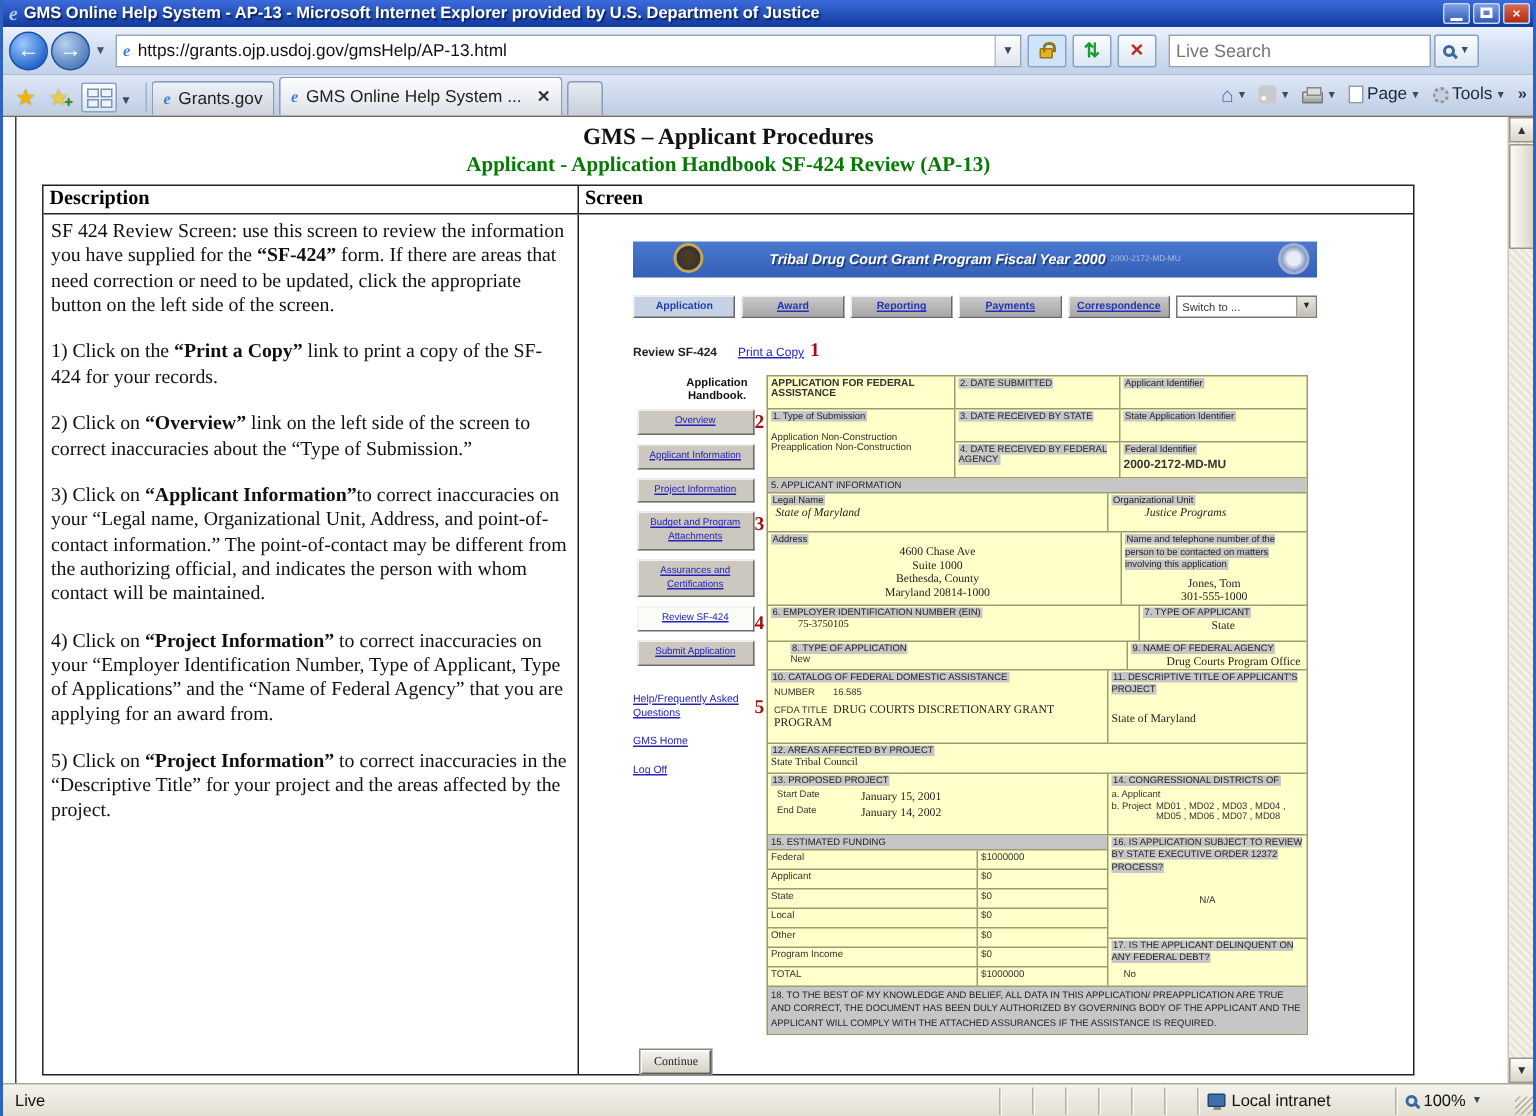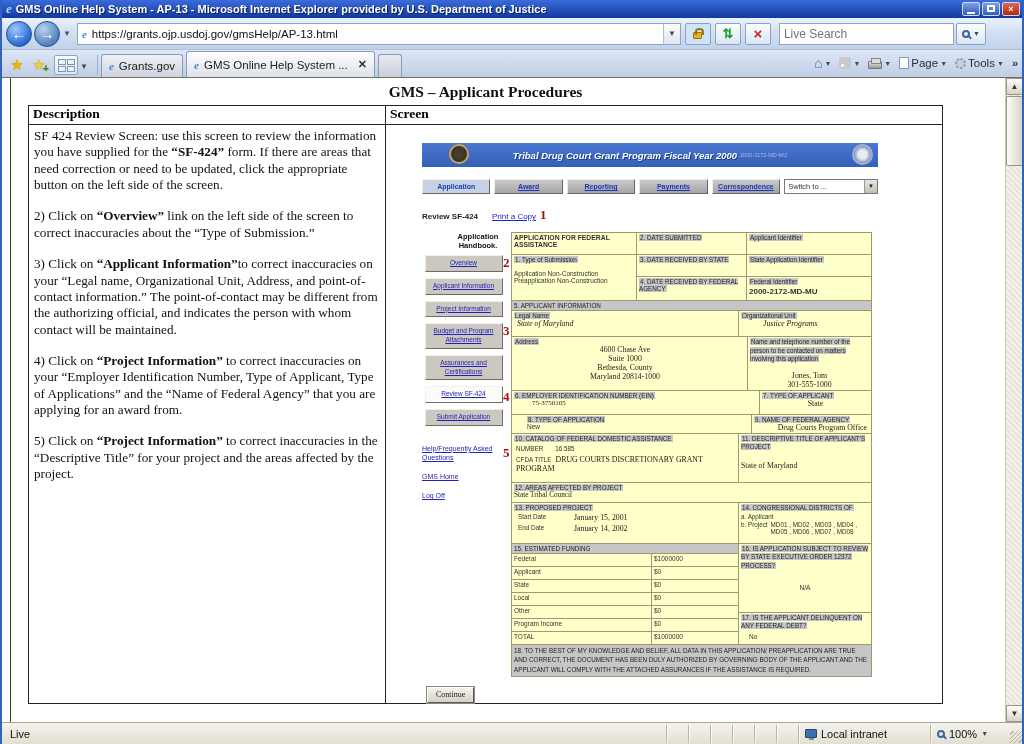--- a/index.html
+++ b/index.html
@@ -238,30 +238,32 @@
       </span>
     <span class="chev">»</span>
   </span>
 </div>
 
 <div class="content">
   <div class="page-edge"></div>
 
   <div class="page-inner">
     <div class="h1">GMS – Applicant Procedures</div>
+    <div class="h2">Applicant - Application Handbook SF-424 Review (AP-13)</div>
 
     <div class="tbl">
       <div class="thead">
         <div class="th1">Description</div>
         <div class="th2">Screen</div>
       </div>
       <div class="tbody">
 
         <div class="td1">
           <p><span>SF 424 Review Screen: use this screen to review the information you have supplied for the </span><b>“SF-424”</b><span> form.   If there are areas that need correction or need to be updated, click the appropriate button on the left side of the screen.</span></p>
+          <p><span>1) Click on the </span><b>“Print a Copy”</b><span> link to print a copy of the SF-424 for your records.</span></p>
           <p><span>2) Click on </span><b>“Overview”</b><span> link on the left side of the screen to correct inaccuracies about the “Type of Submission.”</span></p>
           <p><span>3) Click on </span><b>“Applicant Information”</b><span>to correct inaccuracies on your “Legal name, Organizational Unit, Address, and point-of-contact information.”  The point-of-contact may be different from the authorizing official, and indicates the person with whom contact will be maintained.</span></p>
           <p><span>4) Click on </span><b>“Project Information”</b><span> to correct inaccuracies on your “Employer Identification Number, Type of Applicant, Type of Applications” and the “Name of Federal Agency” that you are applying for an award from.</span></p>
           <p><span>5) Click on </span><b>“Project Information”</b><span> to correct inaccuracies in the “Descriptive Title” for your project and the areas affected by the project.</span></p>
         </div>
 
         <div class="td2">
           <div class="shot">
 
             <div class="banner">
@@ -347,21 +349,21 @@
                 <div class="fr" style="min-height:45px;gap:9px;">
                   <div class="fc w226">
                     <span class="lb">Address</span>
                     <div class="sv ctr">4600 Chase Ave</div>
                     <div class="sv ctr">Suite 1000</div>
                     <div class="sv ctr">Bethesda, County</div>
                     <div class="sv ctr">Maryland 20814-1000</div>
                   </div>
                   <div class="fc fx bl">
                     <span class="lb" style="line-height:1.35;">Name and telephone number of the person to be contacted on matters involving this application</span>
-                    <div class="sv ctr" style="margin-top:7px;">Jones, Tom</div>
+                    <div class="sv ctr" style="margin-top:2px;">Jones, Tom</div>
                     <div class="sv ctr">301-555-1000</div>
                   </div>
                 </div>
                 <div class="fr" style="min-height:24px;gap:21px;">
                   <div class="fc w226">
                     <span class="lb">6. EMPLOYER IDENTIFICATION NUMBER (EIN)</span>
                     <div class="sv" style="margin-left:18px;font-size:7px;">75-3750105</div>
                   </div>
                   <div class="fc fx bl">
                     <span class="lb">7. TYPE OF APPLICANT</span>

